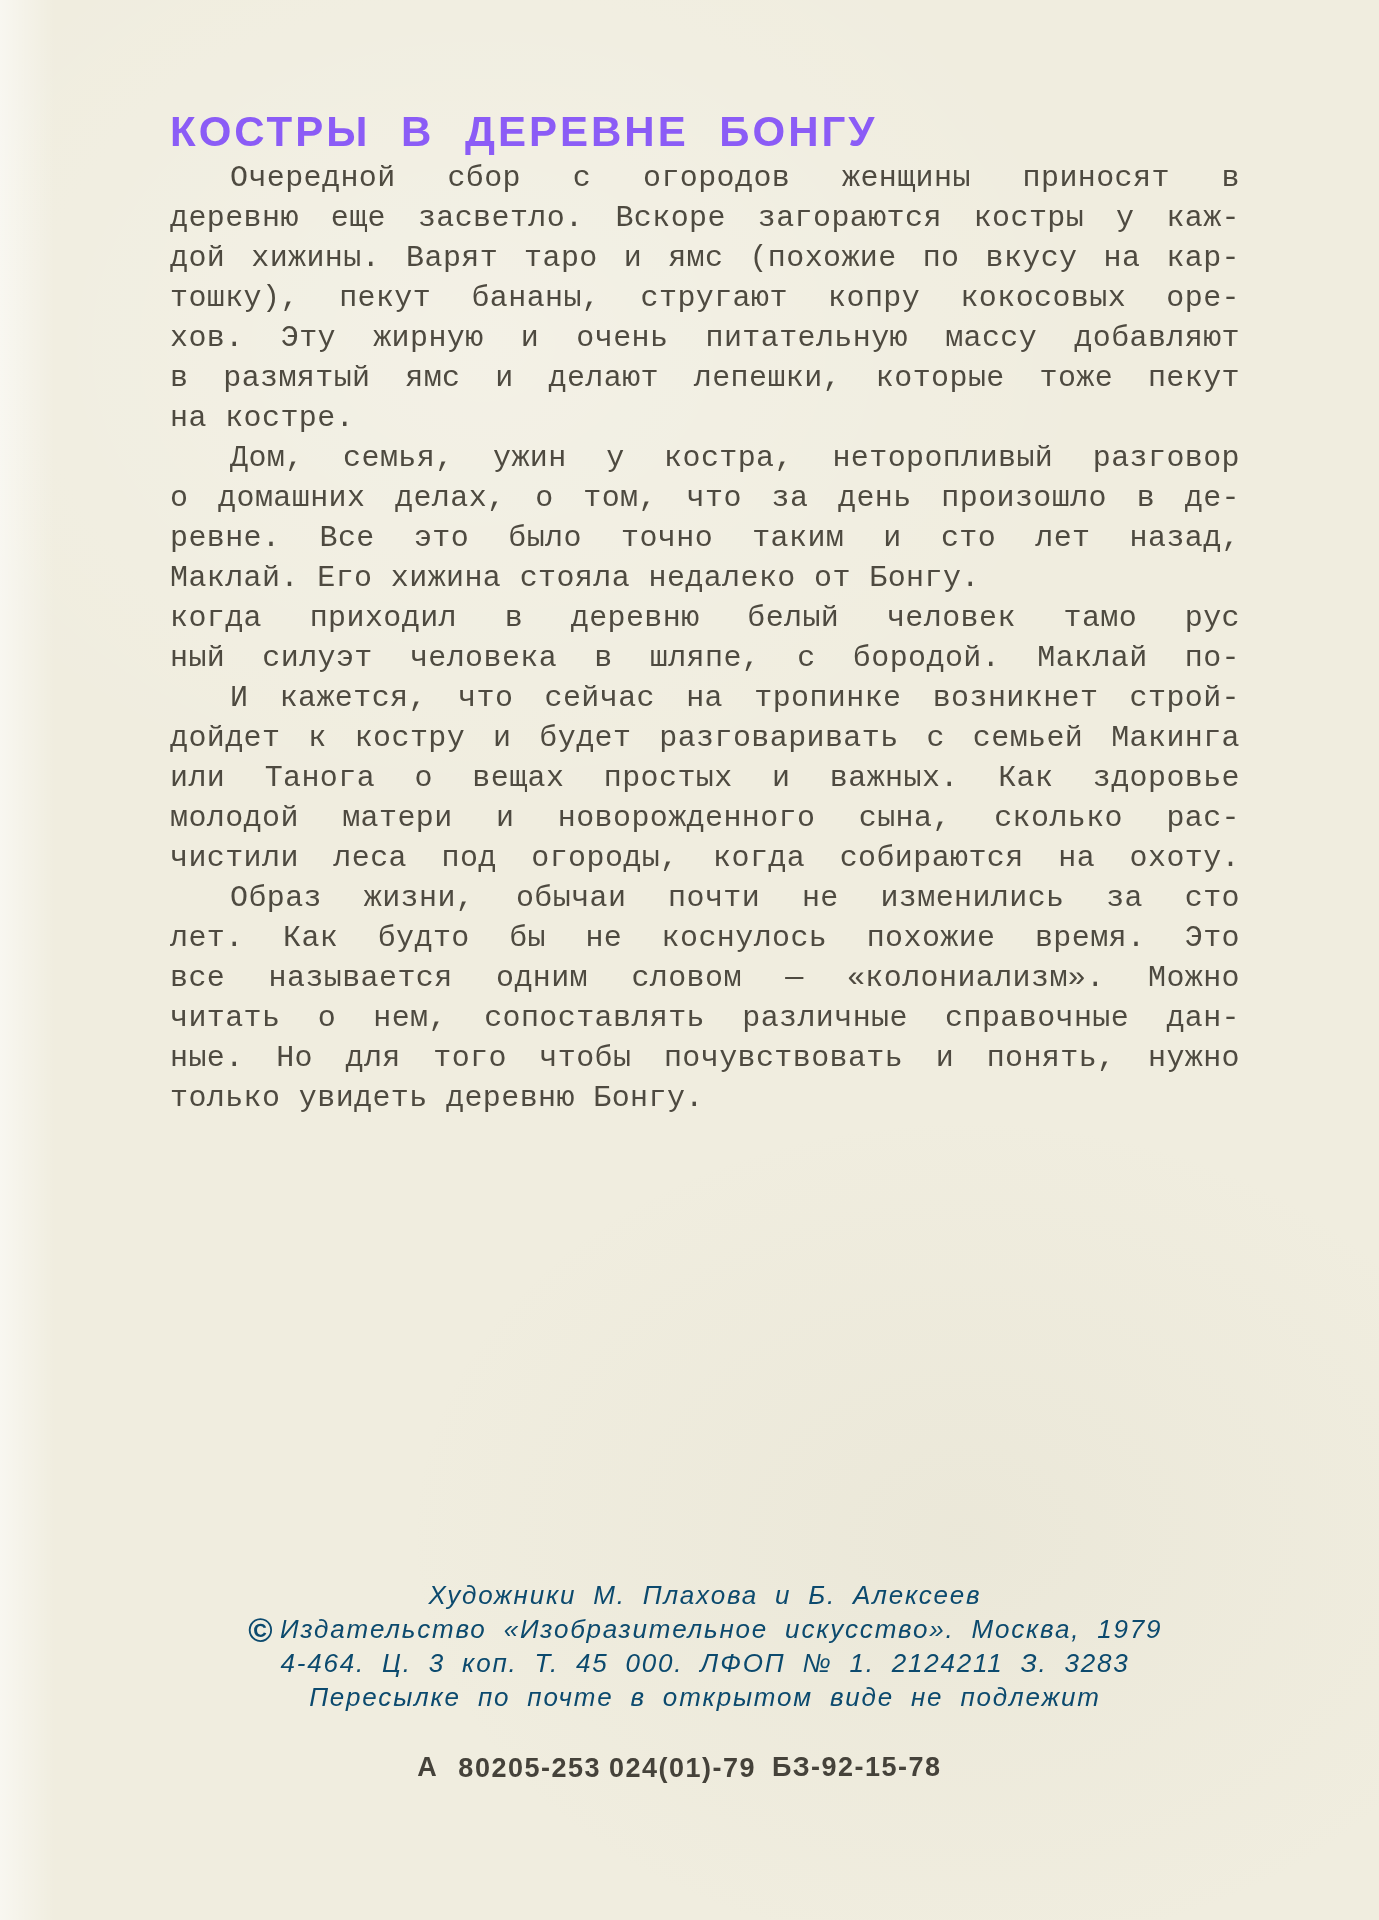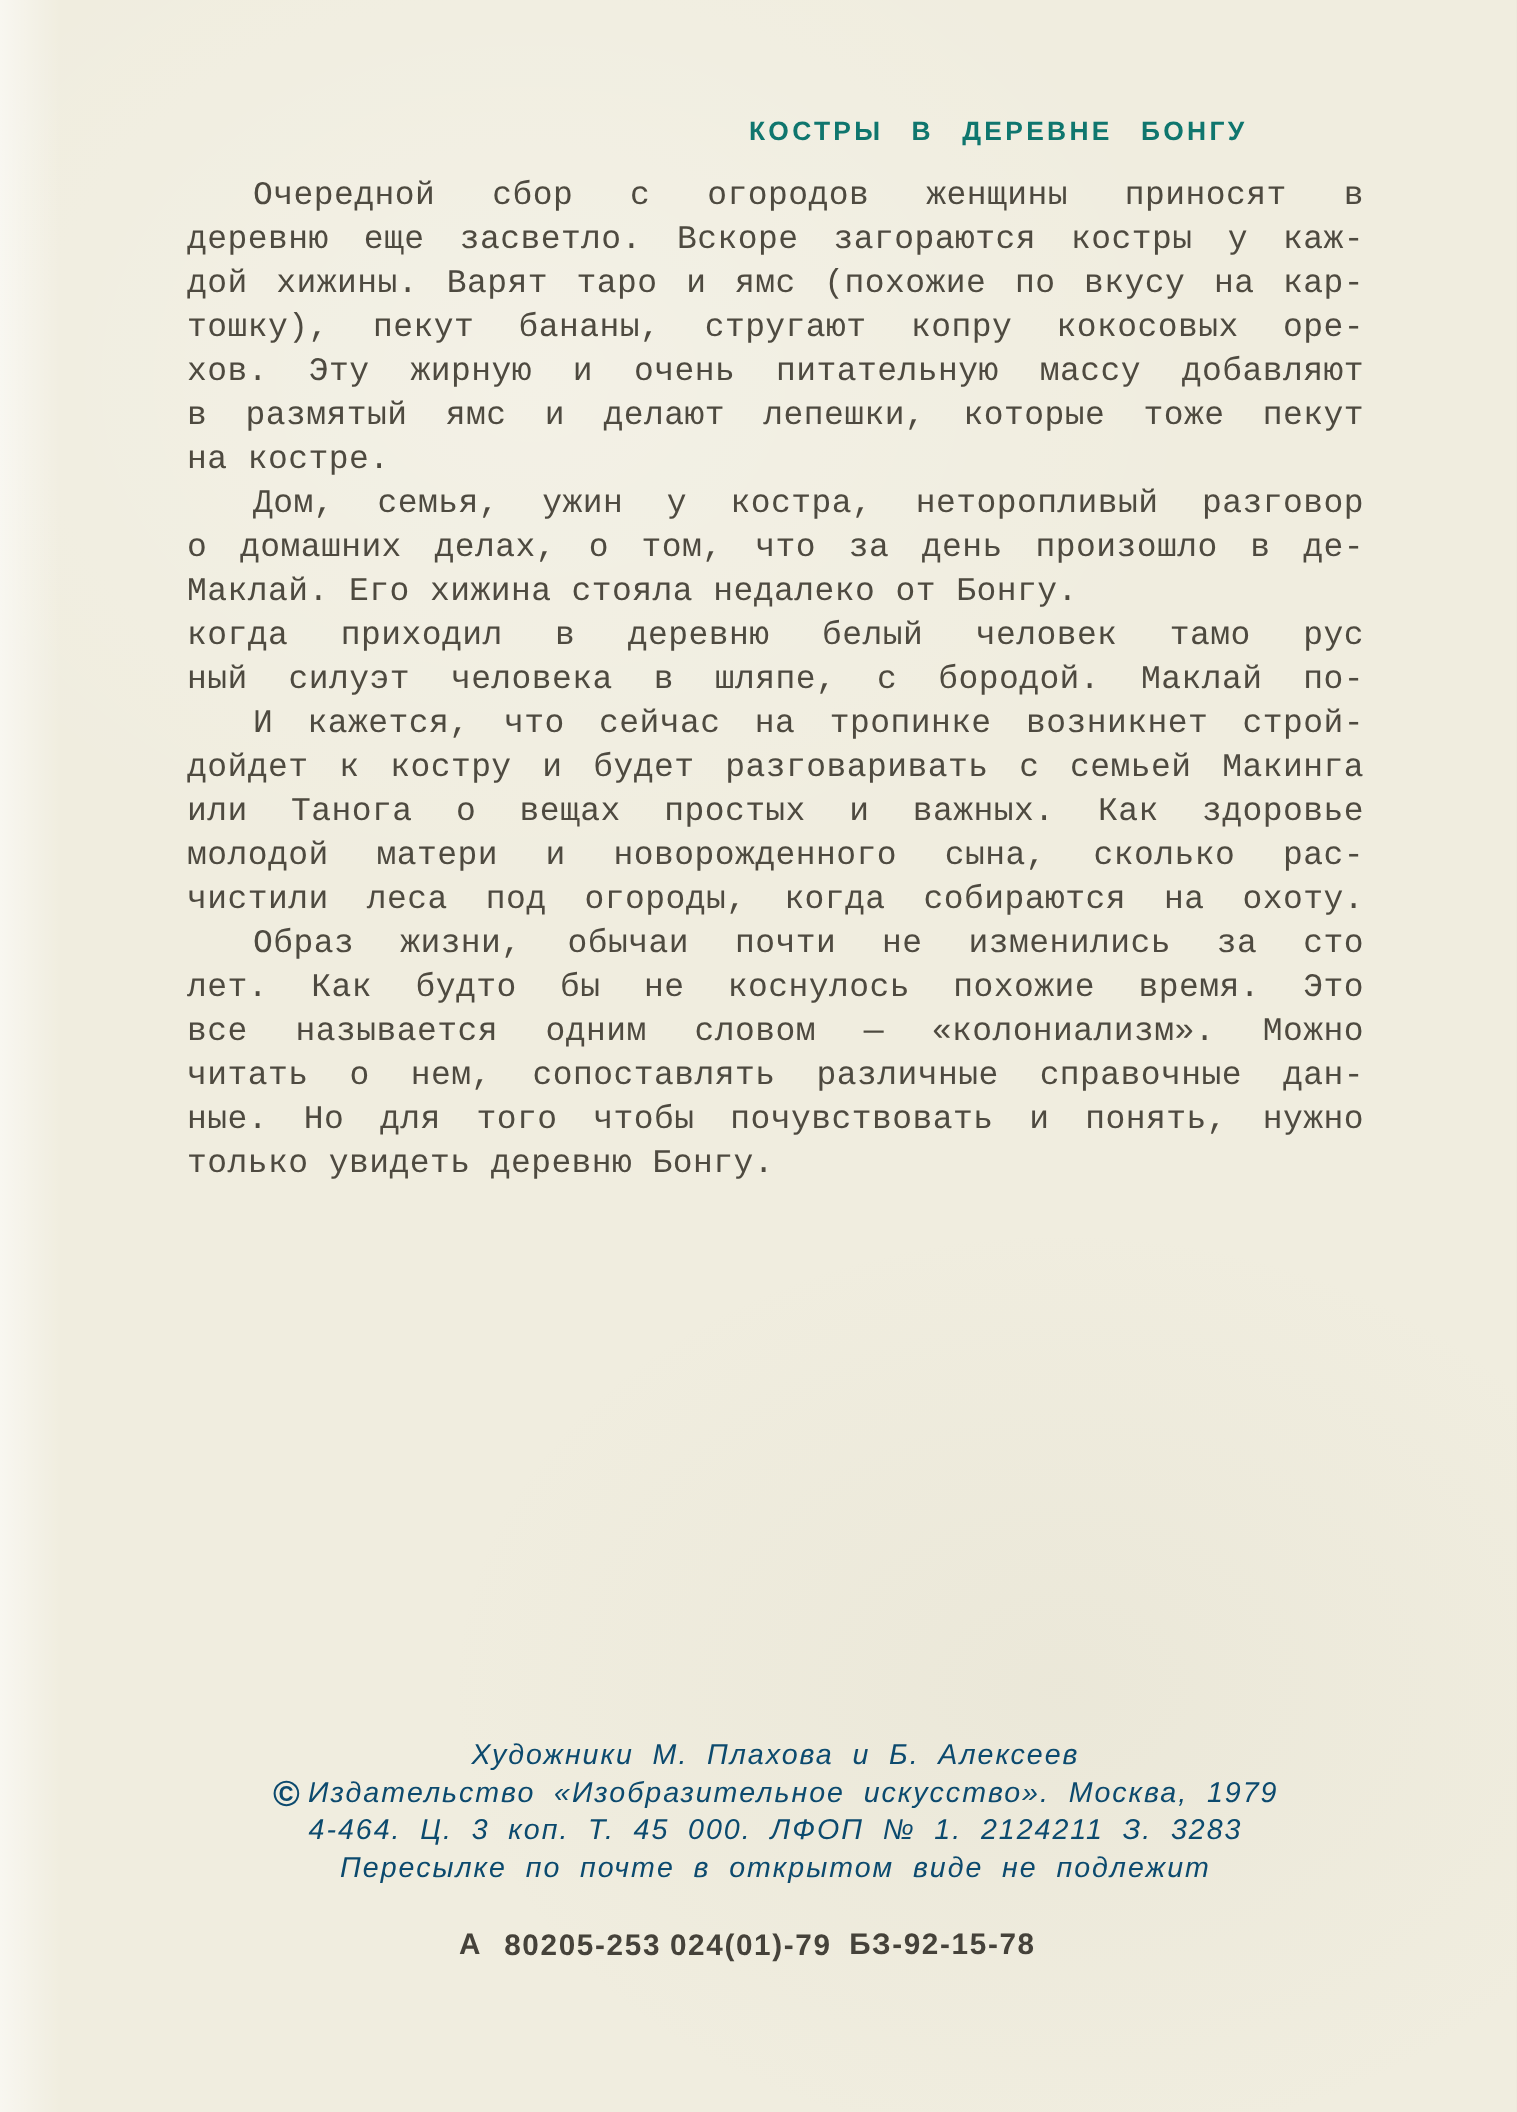--- a/index.html
+++ b/index.html
@@ -30,26 +30,26 @@
       radial-gradient(ellipse 800px 600px at 70% 80%, rgba(190,185,160,0.10), rgba(190,185,160,0) 70%);
   }
 
   .title {
     position: absolute;
     top: 82px;
     left: 170px;
     width: 1070px;
     box-sizing: border-box;
     padding-right: 106px;
-    text-align: right;
-    font-size: 24px;
+    text-align: left;
+    font-size: 42px;
     line-height: 44px;
     letter-spacing: 3px;
     word-spacing: 16px;
-    color: #0f766e;
+    color: #8b5cf6;
   }
 
   .article {
     position: absolute;
     top: 158px;
     left: 170px;
     width: 1070px;
     font-size: 30px;
     line-height: 40px;
     letter-spacing: 0.4px;
@@ -135,20 +135,21 @@
       <div class="line">деревню еще засветло. Вскоре загораются костры у каж-</div>
       <div class="line">дой хижины. Варят таро и ямс (похожие по вкусу на кар-</div>
       <div class="line">тошку), пекут бананы, стругают копру кокосовых оре-</div>
       <div class="line">хов. Эту жирную и очень питательную массу добавляют</div>
       <div class="line">в размятый ямс и делают лепешки, которые тоже пекут</div>
       <div class="line plain">на костре.</div>
     </div>
     <div class="para">
       <div class="line first">Дом, семья, ужин у костра, неторопливый разговор</div>
       <div class="line">о домашних делах, о том, что за день произошло в де-</div>
+      <div class="line">ревне. Все это было точно таким и сто лет назад,</div>
       <div class="line plain">Маклай. Его хижина стояла недалеко от Бонгу.</div>
       <div class="line">когда приходил в деревню белый человек тамо рус</div>
     </div>
     <div class="para">
       <div class="line">ный силуэт человека в шляпе, с бородой. Маклай по-</div>
       <div class="line first">И кажется, что сейчас на тропинке возникнет строй-</div>
       <div class="line">дойдет к костру и будет разговаривать с семьей Макинга</div>
       <div class="line">или Танога о вещах простых и важных. Как здоровье</div>
       <div class="line">молодой матери и новорожденного сына, сколько рас-</div>
       <div class="line">чистили леса под огороды, когда собираются на охоту.</div>

